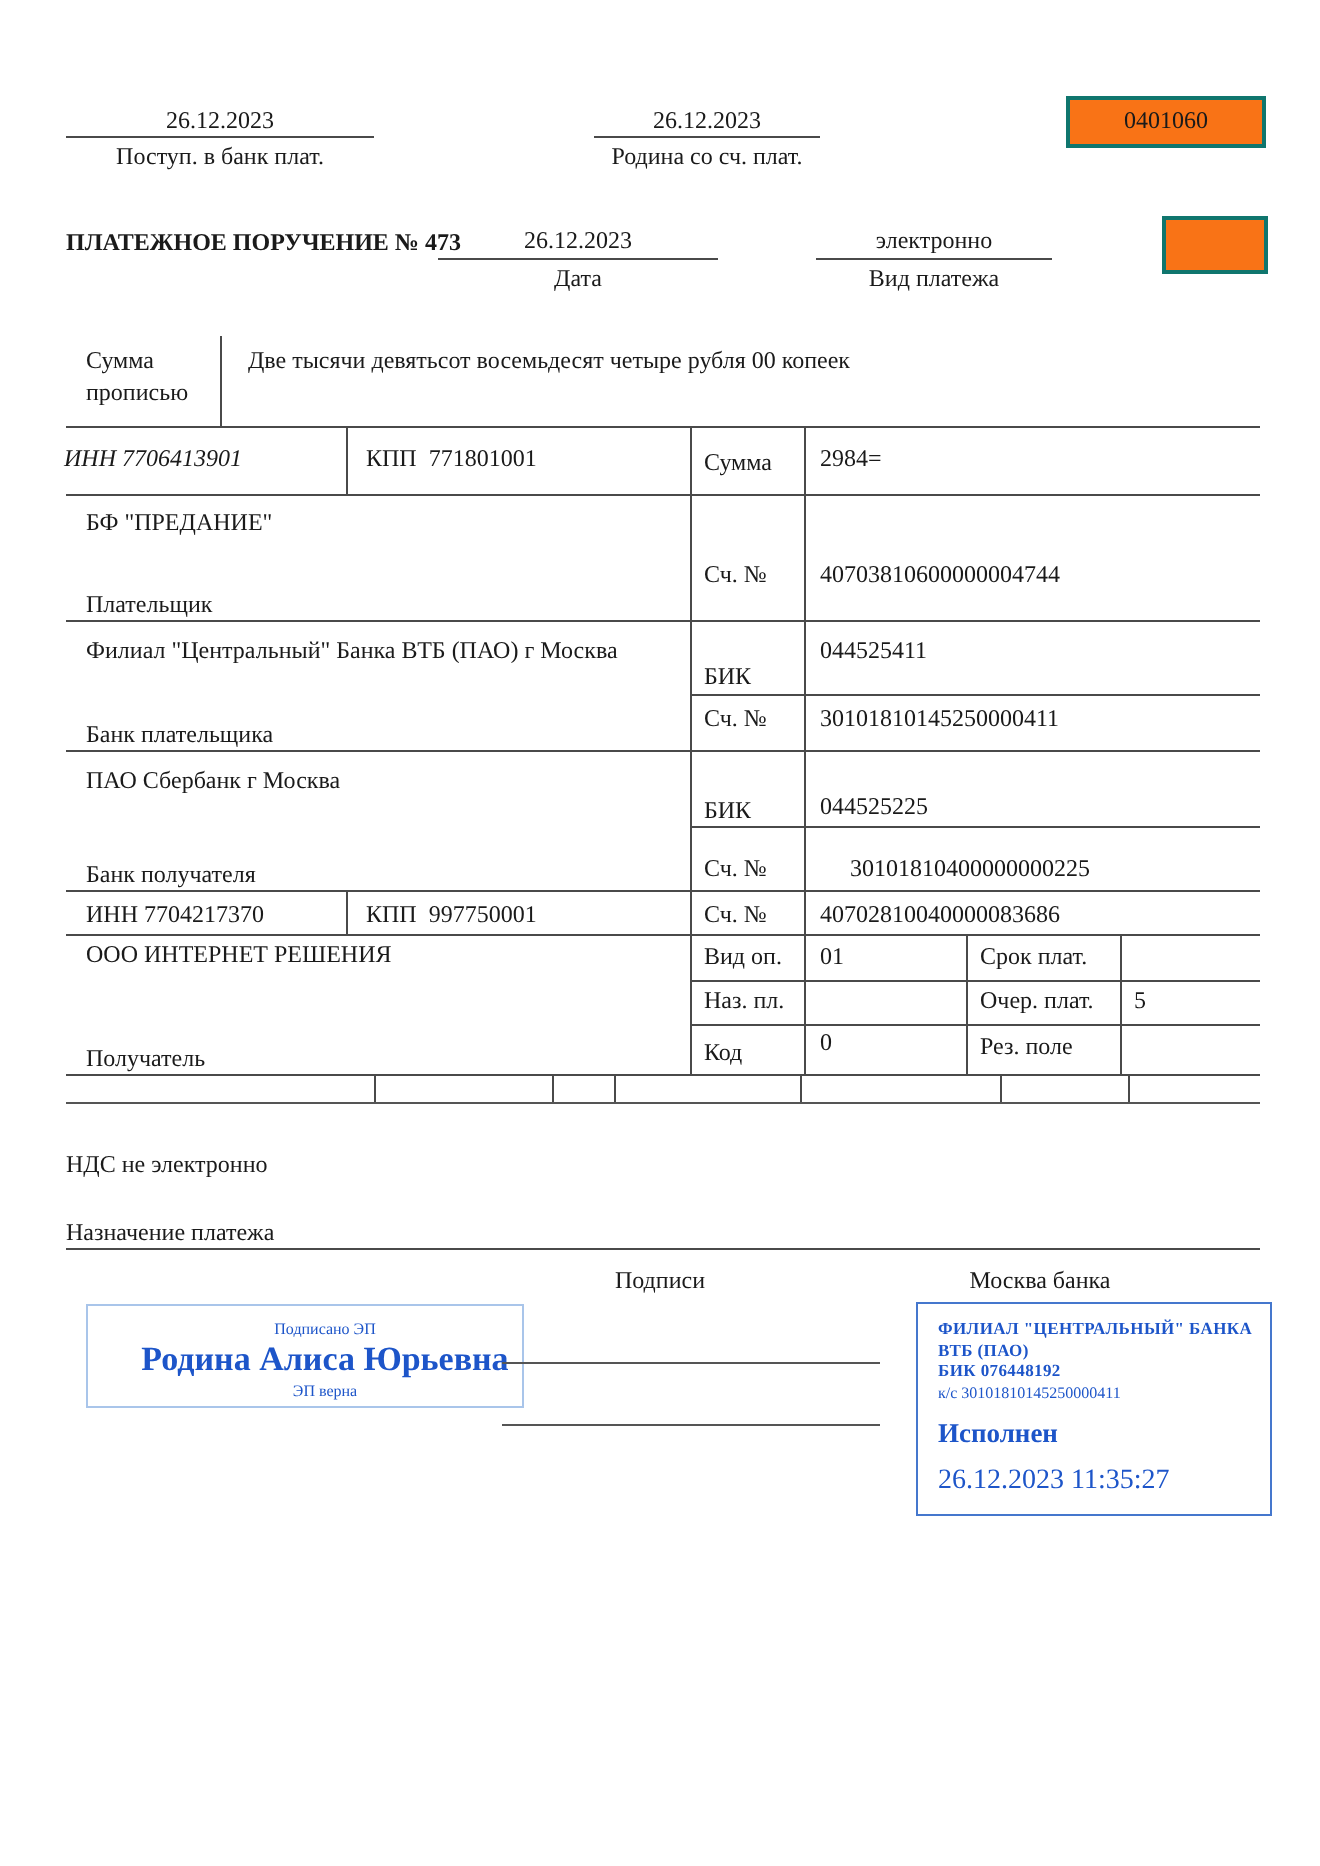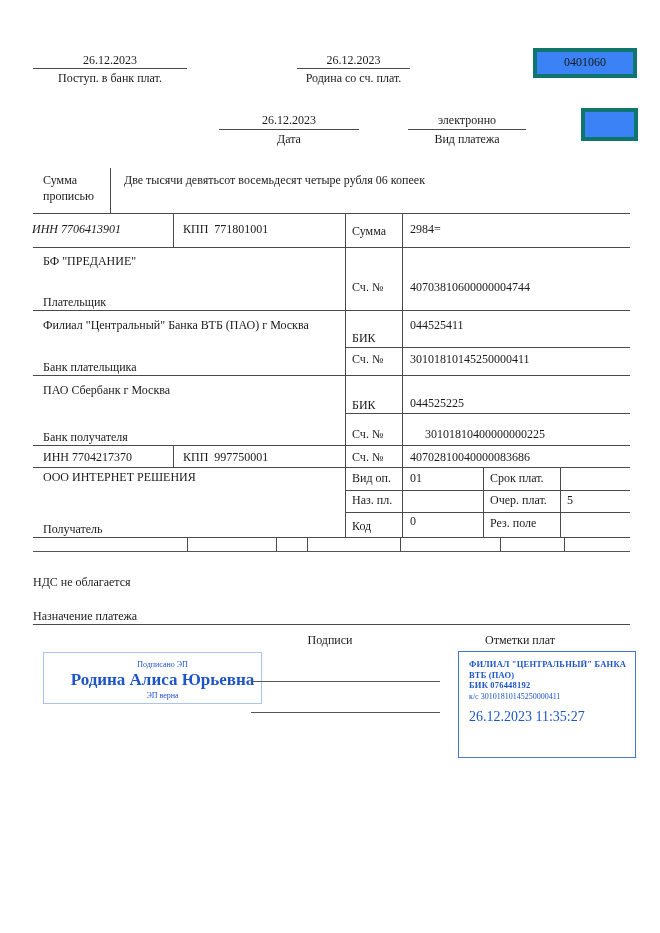--- a/index.html
+++ b/index.html
@@ -7,21 +7,21 @@
     position:relative; width:660px; height:933px; margin:0 auto;
     background:#ffffff; font-family:"Liberation Serif", serif;
     color:#1a1a1a; font-size:12px; overflow:hidden;
   }
   .abs { position:absolute; white-space:pre; }
   .ctr { text-align:center; }
   .bold { font-weight:bold; }
   .hline { position:absolute; border-top:1px solid #4a4a4a; height:0; }
   .hline.thick { border-top:1.5px solid #555; }
   .vline { position:absolute; border-left:1px solid #4a4a4a; width:0; }
-  .box { position:absolute; border:4px solid #0f766e; background:#3b82f6; }
+  .box { position:absolute; border:2px solid #0f766e; background:#f97316; }
   .blue { color:var(--stamp-blue); }
   .sig-stamp {
     position:absolute; left:43px; top:652px; width:197px; height:50px;
     border:1px solid #a9c5ea; text-align:center;padding-left:20px;
   }
   .sig-stamp .s1 { margin-top:7px; font-size:8px; }
   .sig-stamp .s2 { margin-top:1px; font-size:17px; font-weight:bold; }
   .sig-stamp .s3 { margin-top:1px; font-size:8px; }
   .bank-stamp {
     position:absolute; left:458px; top:651px; width:178px; height:107px;
@@ -43,32 +43,33 @@
   <div class="abs ctr" style="left:33px; top:71px; width:154px;">Поступ. в банк плат.</div>
 
   <div class="abs ctr" style="left:287px; top:53px; width:133px;">26.12.2023</div>
   <div class="hline" style="left:297px; top:68px; width:113px;"></div>
   <div class="abs ctr" style="left:277px; top:71px; width:153px;">Родина со сч. плат.</div>
 
   <div class="box" style="left:533px; top:48px; width:96px; height:22px;">
     <div class="ctr" style="margin-top:3px;">0401060</div>
   </div>
 
+  <div class="abs bold" style="left:33px; top:114px;">ПЛАТЕЖНОЕ ПОРУЧЕНИЕ № 473</div>
   <div class="abs ctr" style="left:219px; top:113px; width:140px;">26.12.2023</div>
   <div class="hline" style="left:219px; top:129px; width:140px;"></div>
   <div class="abs ctr" style="left:219px; top:132px; width:140px;">Дата</div>
   <div class="abs ctr" style="left:408px; top:113px; width:118px;">электронно</div>
   <div class="hline" style="left:408px; top:129px; width:118px;"></div>
   <div class="abs ctr" style="left:408px; top:132px; width:118px;">Вид платежа</div>
   <div class="box" style="left:581px; top:108px; width:49px; height:25px;"></div>
 
   <div class="abs" style="left:43px; top:173px;">Сумма</div>
   <div class="abs" style="left:43px; top:189px;">прописью</div>
   <div class="vline" style="left:110px; top:168px; height:45px;"></div>
-  <div class="abs" style="left:124px; top:173px; max-width:500px; white-space:normal;">Две тысячи девятьсот восемьдесят четыре рубля 06 копеек</div>
+  <div class="abs" style="left:124px; top:173px; max-width:500px; white-space:normal;">Две тысячи девятьсот восемьдесят четыре рубля 00 копеек</div>
 
   <div class="hline" style="left:33px; top:213px; width:597px;"></div>
   <div class="hline" style="left:33px; top:247px; width:597px;"></div>
   <div class="hline" style="left:33px; top:310px; width:597px;"></div>
   <div class="hline" style="left:345px; top:347px; width:285px;"></div>
   <div class="hline" style="left:33px; top:375px; width:597px;"></div>
   <div class="hline" style="left:345px; top:413px; width:285px;"></div>
   <div class="hline" style="left:33px; top:445px; width:597px;"></div>
   <div class="hline" style="left:33px; top:467px; width:597px;"></div>
   <div class="hline" style="left:345px; top:490px; width:285px;"></div>
@@ -127,37 +128,38 @@
   <div class="abs" style="left:352px; top:493px;">Наз. пл.</div>
   <div class="abs" style="left:410px; top:493px;"></div>
   <div class="abs" style="left:490px; top:493px;">Очер. плат.</div>
   <div class="abs" style="left:567px; top:493px;">5</div>
   <div class="abs" style="left:352px; top:519px;">Код</div>
   <div class="abs" style="left:410px; top:514px;">0</div>
   <div class="abs" style="left:490px; top:516px;">Рез. поле</div>
   <div class="abs" style="left:567px; top:516px;"></div>
   <div class="abs" style="left:43px; top:522px;">Получатель</div>
 
-  <div class="abs" style="left:33px; top:575px;">НДС не облагается</div>
+  <div class="abs" style="left:33px; top:575px;">НДС не электронно</div>
   <div class="abs" style="left:33px; top:609px;">Назначение платежа</div>
   <div class="hline" style="left:33px; top:624px; width:597px;"></div>
 
   <div class="abs ctr" style="left:270px; top:633px; width:120px;">Подписи</div>
-  <div class="abs ctr" style="left:440px; top:633px; width:160px;">Отметки плат</div>
+  <div class="abs ctr" style="left:440px; top:633px; width:160px;">Москва банка</div>
 
   <div class="sig-stamp blue">
     <div class="s1">Подписано ЭП</div>
     <div class="s2">Родина Алиса Юрьевна</div>
     <div class="s3">ЭП верна</div>
   </div>
 
   <div class="hline" style="left:251px; top:681px; width:189px; border-top-color:#555;"></div>
   <div class="hline" style="left:251px; top:712px; width:189px; border-top-color:#555;"></div>
 
   <div class="bank-stamp blue">
     <div class="b-head">ФИЛИАЛ "ЦЕНТРАЛЬНЫЙ" БАНКА</div>
     <div class="b-head">ВТБ (ПАО)</div>
     <div class="b-head">БИК 076448192</div>
     <div class="b-acc">к/с 30101810145250000411</div>
+    <div class="b-status">Исполнен</div>
     <div class="b-date">26.12.2023 11:35:27</div>
   </div>
 
 </div>
 
 </body></html>

